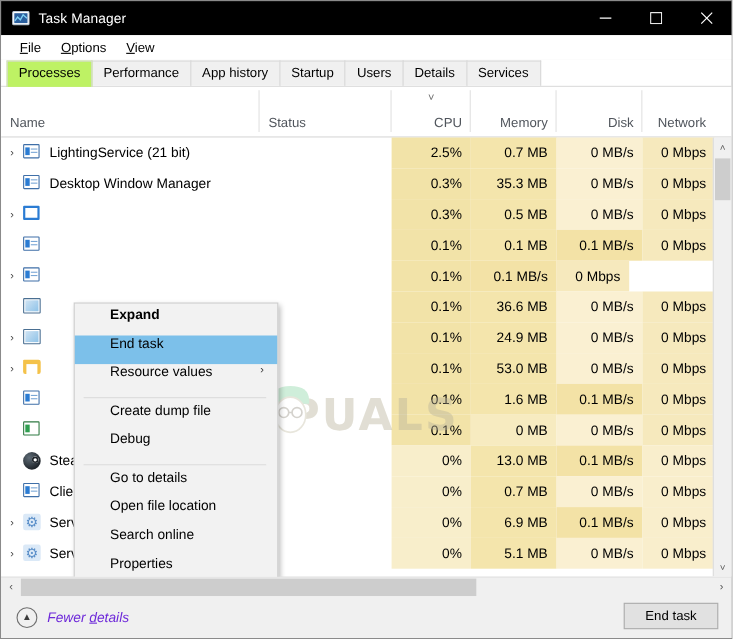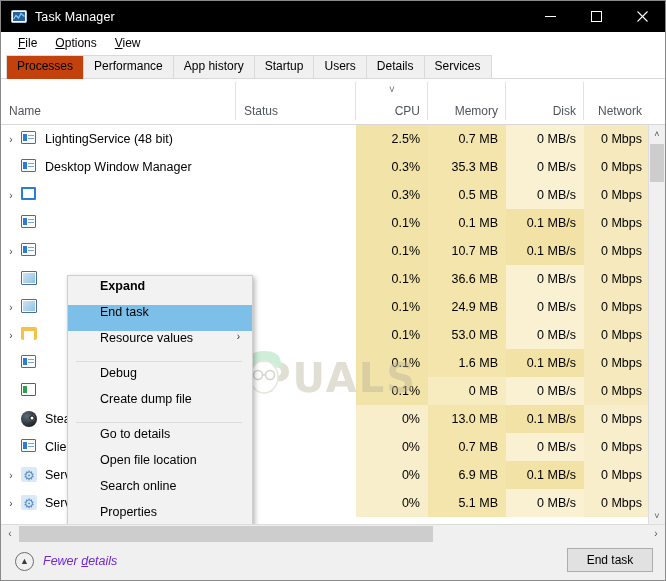--- a/index.html
+++ b/index.html
@@ -51,21 +51,21 @@
     height: 24px; background: #ffffff; display: flex;
     align-items: flex-end; padding-left: 5px;
     border-bottom: 1px solid #d9d9d9; flex: 0 0 25px;
   }
   .tab {
     font-size: 12px; color: #000; padding: 3px 10px 4px 10px;
     background: #f0f0f0; border: 1px solid #d9d9d9;
     border-bottom: none; margin-right: -1px; line-height: 15px;
   }
   .tab.active {
-    background: #c2410c; border-color: #d9d9d9;
+    background: #bef264; border-color: #d9d9d9;
     position: relative; z-index: 2; margin-bottom: -1px; padding-bottom: 5px;
   }
 
   
   .content { flex: 1; position: relative; background: #fff; overflow: hidden; }
 
   .colhead {
     display: flex; height: 46px; background: #ffffff;
     border-bottom: 1px solid #d8d8d8; align-items: flex-end;
   }
@@ -344,21 +344,21 @@
       </div>
     </div>
 
     <div class="rows" id="rows-container">
         <div class="row">
           <div class="cell name c-name">
             <span class="chev">›</span>
             <span class="picon">
               <span class="ico-doc" style="display: block;"></span>
             </span>
-            <span class="pname">LightingService (48 bit)</span>
+            <span class="pname">LightingService (21 bit)</span>
           </div>
           <div class="cell c-status"></div>
           <div class="cell num c-cpu h-cpu-a">2.5%</div>
           <div class="cell num c-mem h-mem-a">0.7 MB</div>
           <div class="cell num c-disk h-dsk-b">0 MB/s</div>
           <div class="cell num c-net h-net-a">0 Mbps</div>
         </div>
         <div class="row">
           <div class="cell name c-name">
             <span class="chev"></span>
@@ -404,21 +404,20 @@
         <div class="row">
           <div class="cell name c-name">
             <span class="chev">›</span>
             <span class="picon">
               <span class="ico-doc" style="display: block;"></span>
             </span>
             <span class="pname"></span>
           </div>
           <div class="cell c-status"></div>
           <div class="cell num c-cpu h-cpu-a">0.1%</div>
-          <div class="cell num c-mem h-mem-a">10.7 MB</div>
           <div class="cell num c-disk h-dsk-a">0.1 MB/s</div>
           <div class="cell num c-net h-net-a">0 Mbps</div>
         </div>
         <div class="row">
           <div class="cell name c-name">
             <span class="chev"></span>
             <span class="picon">
               <span class="ico-monitor" style="display: block;"></span>
             </span>
             <span class="pname"></span>
@@ -566,24 +565,24 @@
         </div>
         <div class="mi sel">
           <span>End task</span>
         </div>
         <div class="mi">
           <span>Resource values</span>
           <span class="arrow">›</span>
         </div>
         <div class="msep"></div>
         <div class="mi">
+          <span>Create dump file</span>
+        </div>
+        <div class="mi">
           <span>Debug</span>
-        </div>
-        <div class="mi">
-          <span>Create dump file</span>
         </div>
         <div class="msep"></div>
         <div class="mi">
           <span>Go to details</span>
         </div>
         <div class="mi">
           <span>Open file location</span>
         </div>
         <div class="mi">
           <span>Search online</span>

